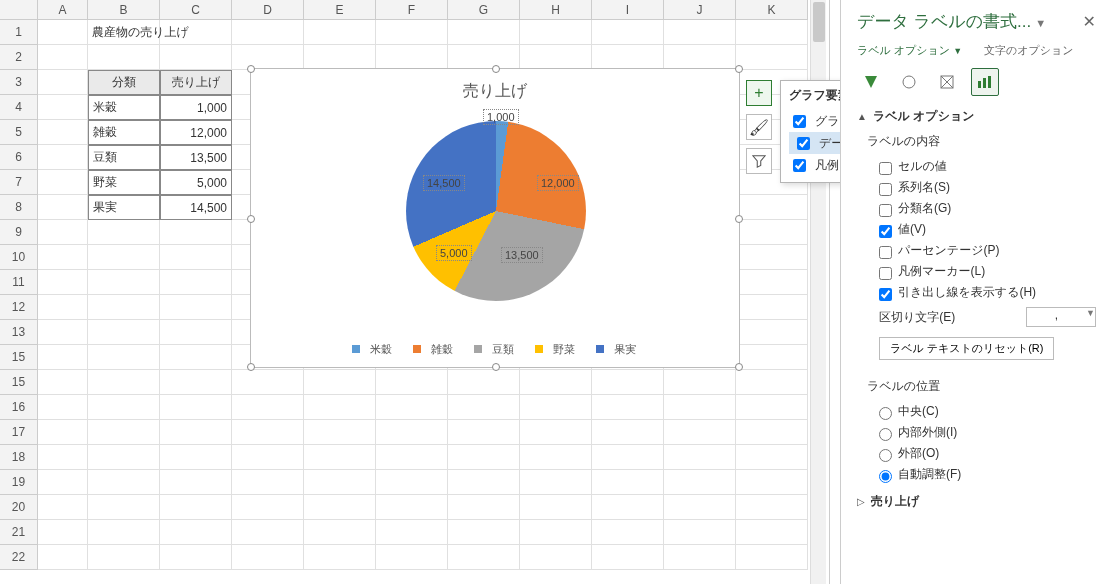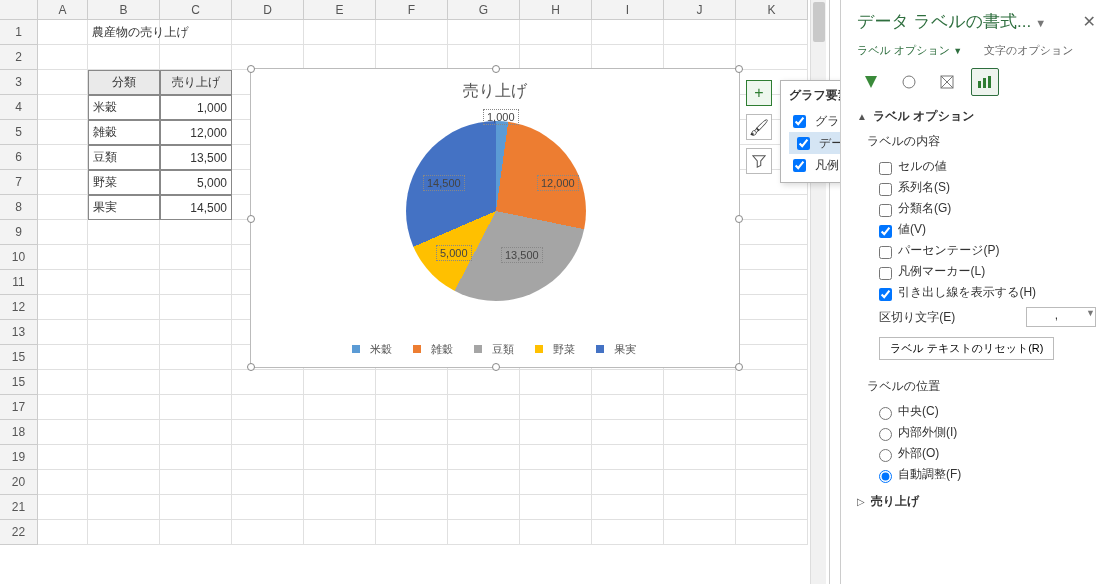--- a/index.html
+++ b/index.html
@@ -341,20 +341,34 @@
         <div class="cell"></div>
         <div class="cell"></div>
         <div class="cell"></div>
         <div class="cell"></div>
         <div class="cell"></div>
         <div class="cell"></div>
         <div class="cell"></div>
         <div class="cell"></div>
       </div>
       <div class="row">
+        <div class="row-h">16</div>
+        <div class="cell colA"></div>
+        <div class="cell"></div>
+        <div class="cell"></div>
+        <div class="cell"></div>
+        <div class="cell"></div>
+        <div class="cell"></div>
+        <div class="cell"></div>
+        <div class="cell"></div>
+        <div class="cell"></div>
+        <div class="cell"></div>
+        <div class="cell"></div>
+      </div>
+      <div class="row">
         <div class="row-h">17</div>
         <div class="cell colA"></div>
         <div class="cell"></div>
         <div class="cell"></div>
         <div class="cell"></div>
         <div class="cell"></div>
         <div class="cell"></div>
         <div class="cell"></div>
         <div class="cell"></div>
         <div class="cell"></div>

